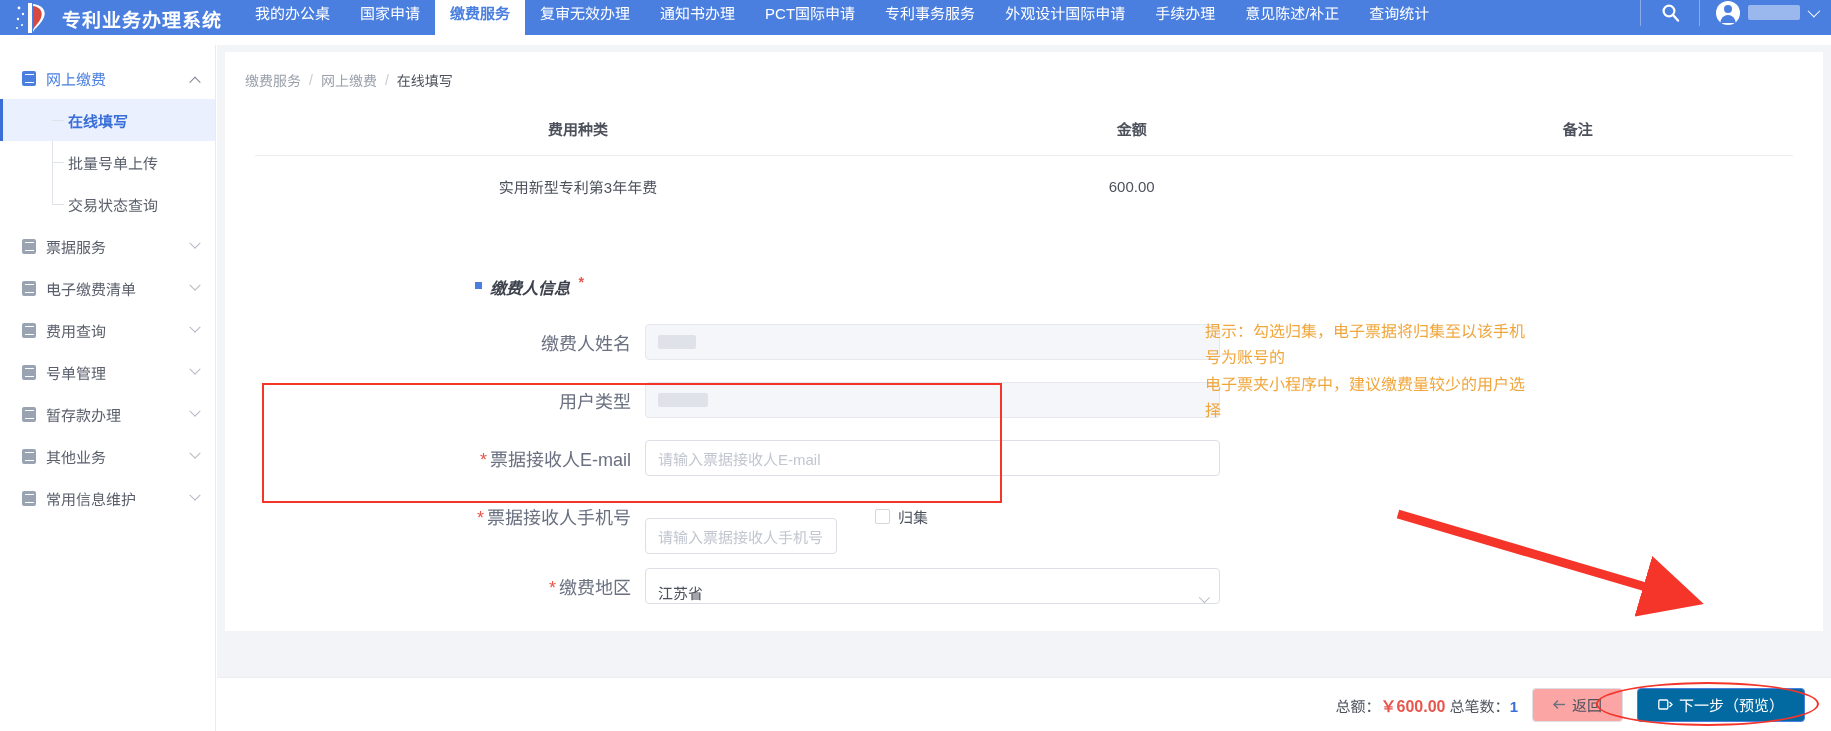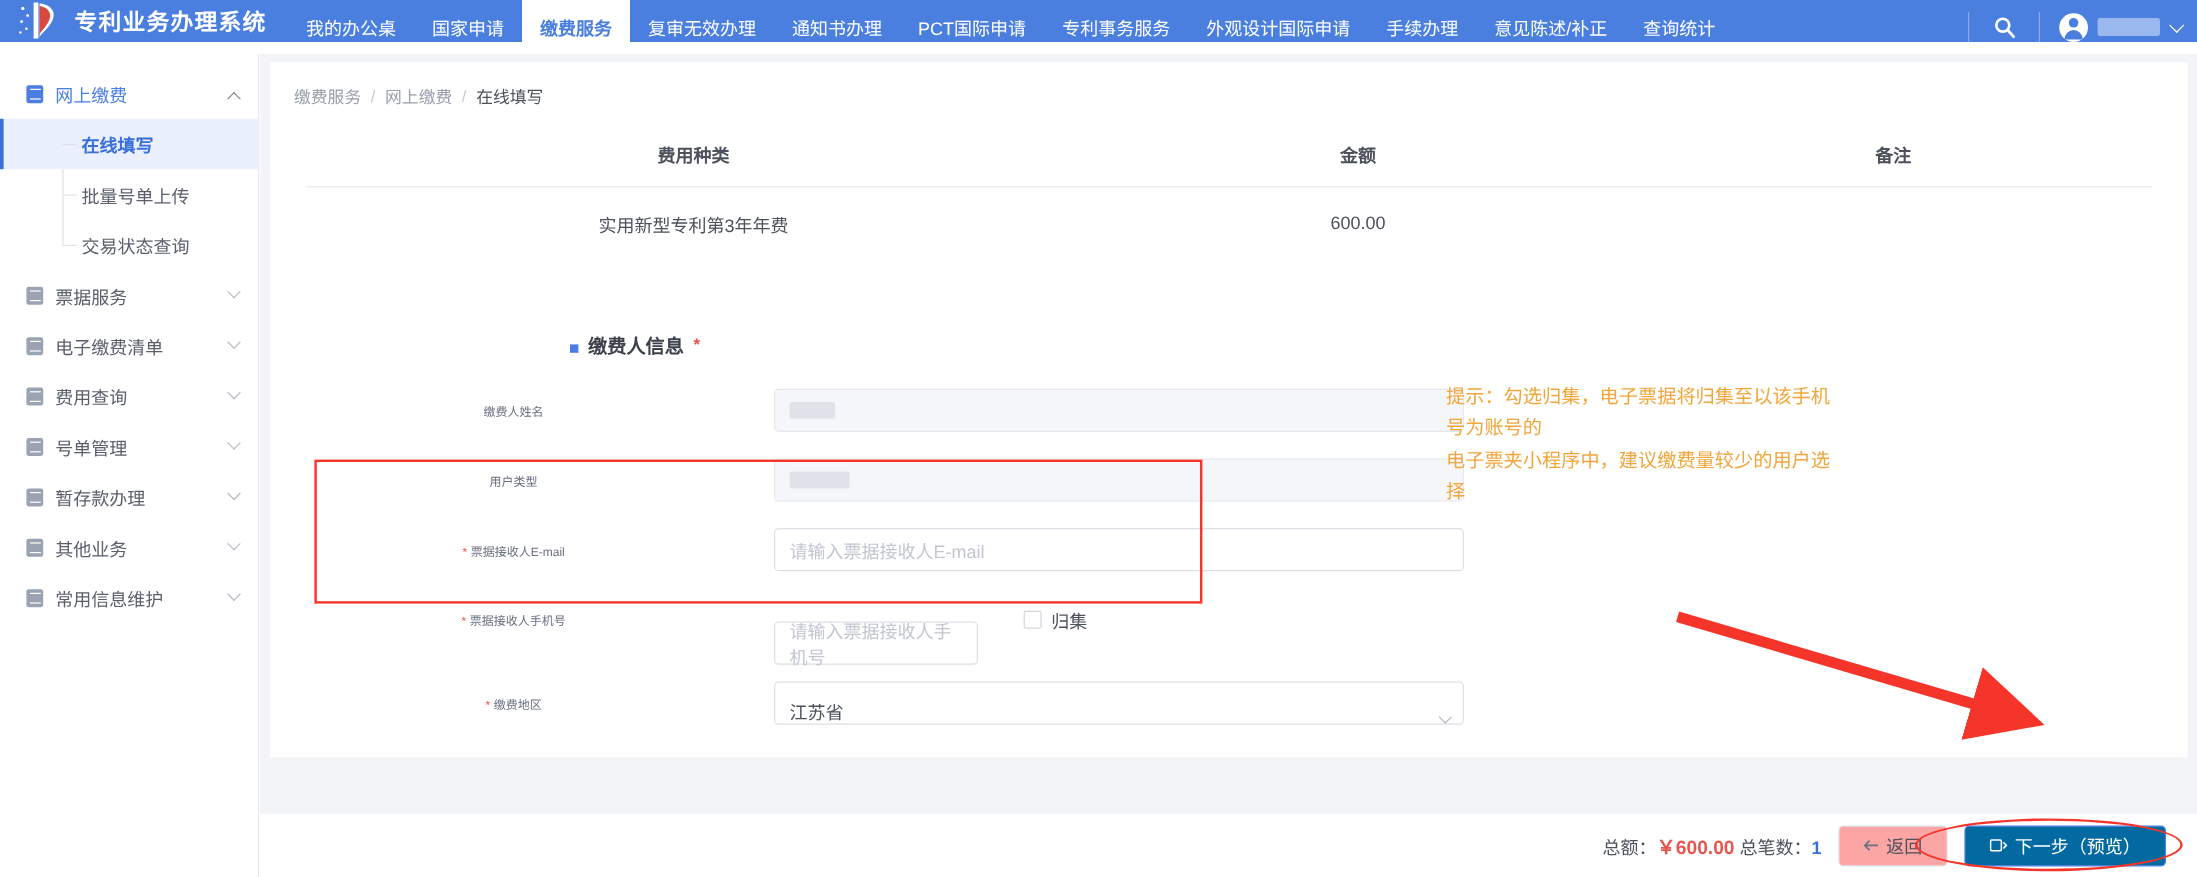--- a/index.html
+++ b/index.html
@@ -9,21 +9,21 @@
     overflow: hidden;
     font-family: "Liberation Sans", "DejaVu Sans", sans-serif;
     background: #ffffff;
   }
 
   
   .header {
     position: absolute; top: 0; left: 0;
     width: 1831px; height: 35px;
     background: #4a7fe0;
-    display: flex; align-items: flex-start;
+    display: flex; align-items: flex-end;
   }
   .brand {
     display: flex; align-items: center;
     padding-left: 14px; padding-right: 18px;
     gap: 8px;
   }
   .brand-logo { width: 40px; height: 34px; position: relative; flex: 0 0 auto; }
   .brand-title {
     color: #ffffff; font-size: 19px; font-weight: bold;
     letter-spacing: 1px; white-space: nowrap;
@@ -175,50 +175,50 @@
   .fee-table td {
     font-size: 15px; color: #4c515c;
     padding: 20px 0; text-align: center;
   }
   .col-a { width: 42%; }
   .col-b { width: 30%; }
   .col-c { width: 28%; }
 
   
   .sect-title {
-    display: flex; align-items: center; gap: 8px;
+    display: flex; align-items: flex-start; gap: 8px;
     margin: 58px 0 0 250px;
-    font-size: 16px; font-weight: bold; color: #3c414c;
+    font-size: 16px; font-weight: bold; color: #3c414c; font-style: italic;
   }
   .sect-bullet {
     width: 7px; height: 7px; background: #4a7fe0;
     margin-top: 7px; flex: 0 0 auto;
   }
   .req-star { color: #e8554d; font-size: 14px; line-height: 1; vertical-align: super; }
 
   
   .form { margin-top: 14px; position: relative; }
   .form-row {
     display: flex; align-items: center;
     height: 58px;
   }
   .form-label {
-    width: 420px; text-align: center; padding-right: 14px;
-    font-size: 10px; color: #6a7080; white-space: nowrap;
+    width: 420px; text-align: right; padding-right: 14px;
+    font-size: 18px; color: #6a7080; white-space: nowrap;
   }
   .form-label .star { color: #e8554d; margin-right: 3px; }
   .input {
     height: 36px; border: 1px solid #dcdfe6; border-radius: 4px;
     background: #ffffff;
     display: flex; align-items: center;
     padding: 0 12px; font-size: 15px; color: #c2c6cf;
   }
   .input.readonly { background: #f5f6f9; border-color: #e6e8ee; }
   .w-wide { width: 575px; }
-  .w-mid  { width: 170px; margin-top: 40px; }
+  .w-mid  { width: 192px; margin-top: 40px; }
   .redact {
     height: 14px; border-radius: 2px; background: #dfe2e8;
   }
   .redact.r1 { width: 38px; }
   .redact.r2 { width: 50px; }
 
   .chk-wrap {
     display: flex; align-items: center; gap: 8px; margin-left: 38px;
     cursor: pointer;
   }

